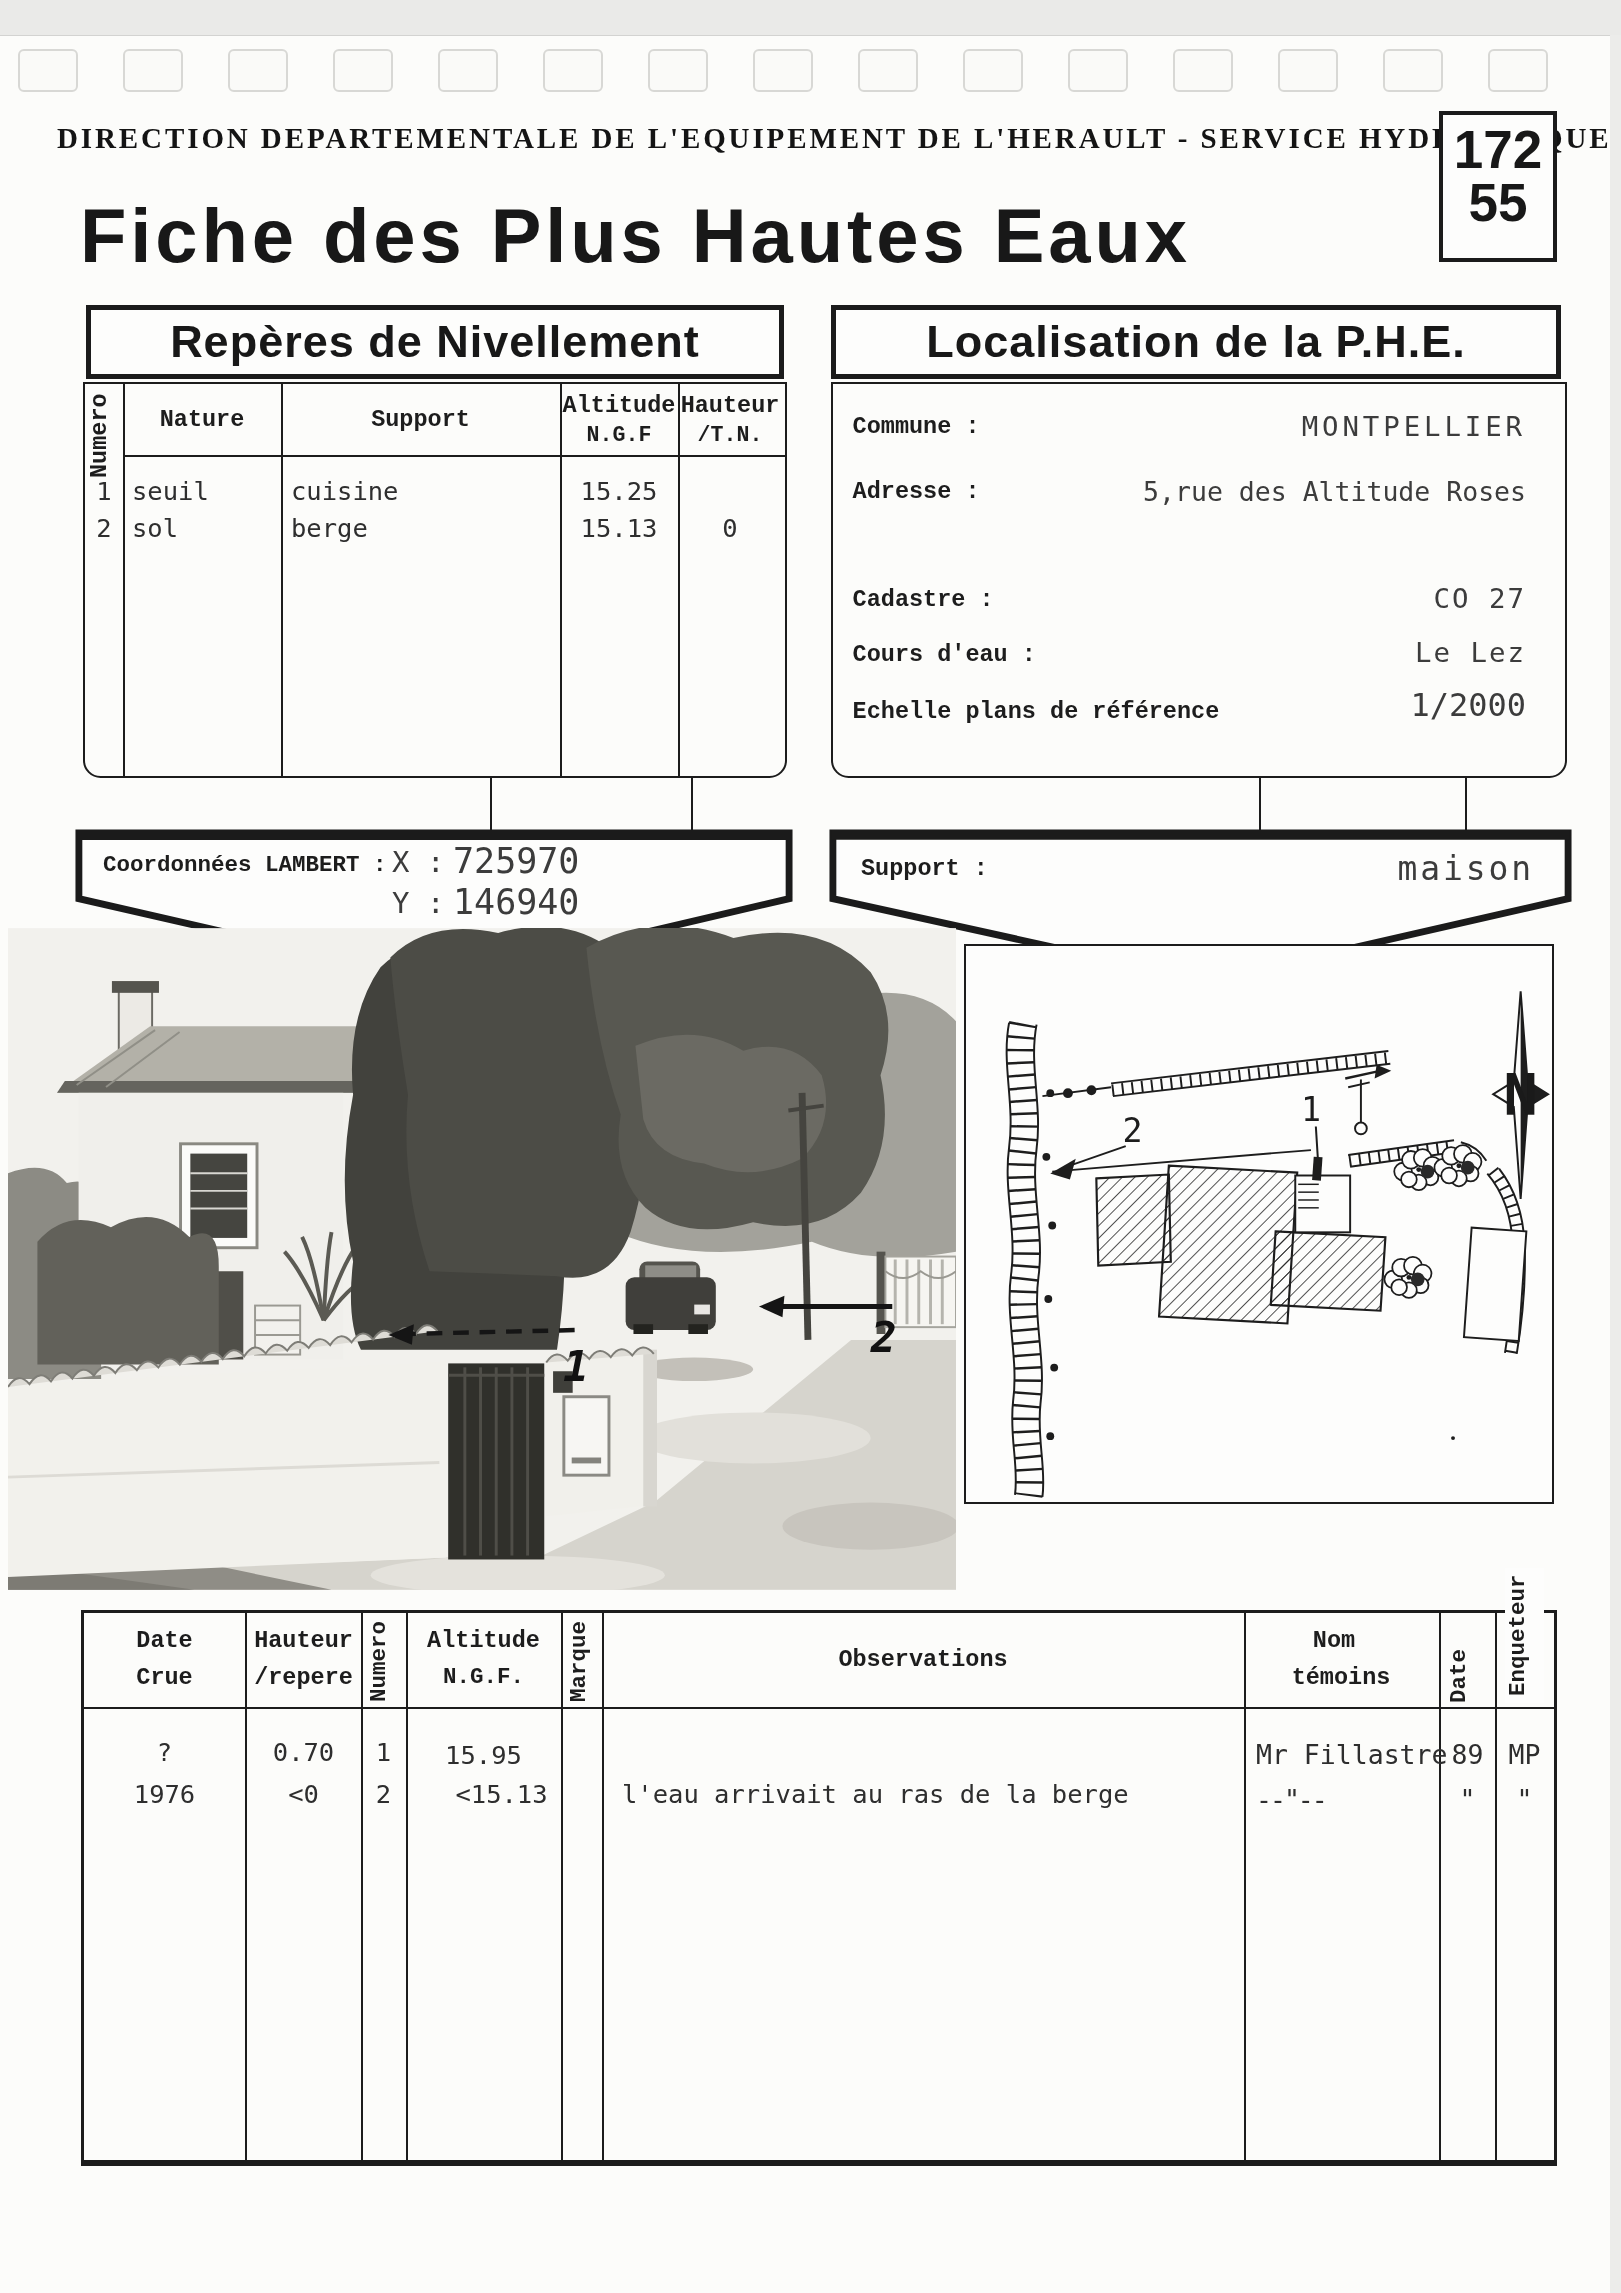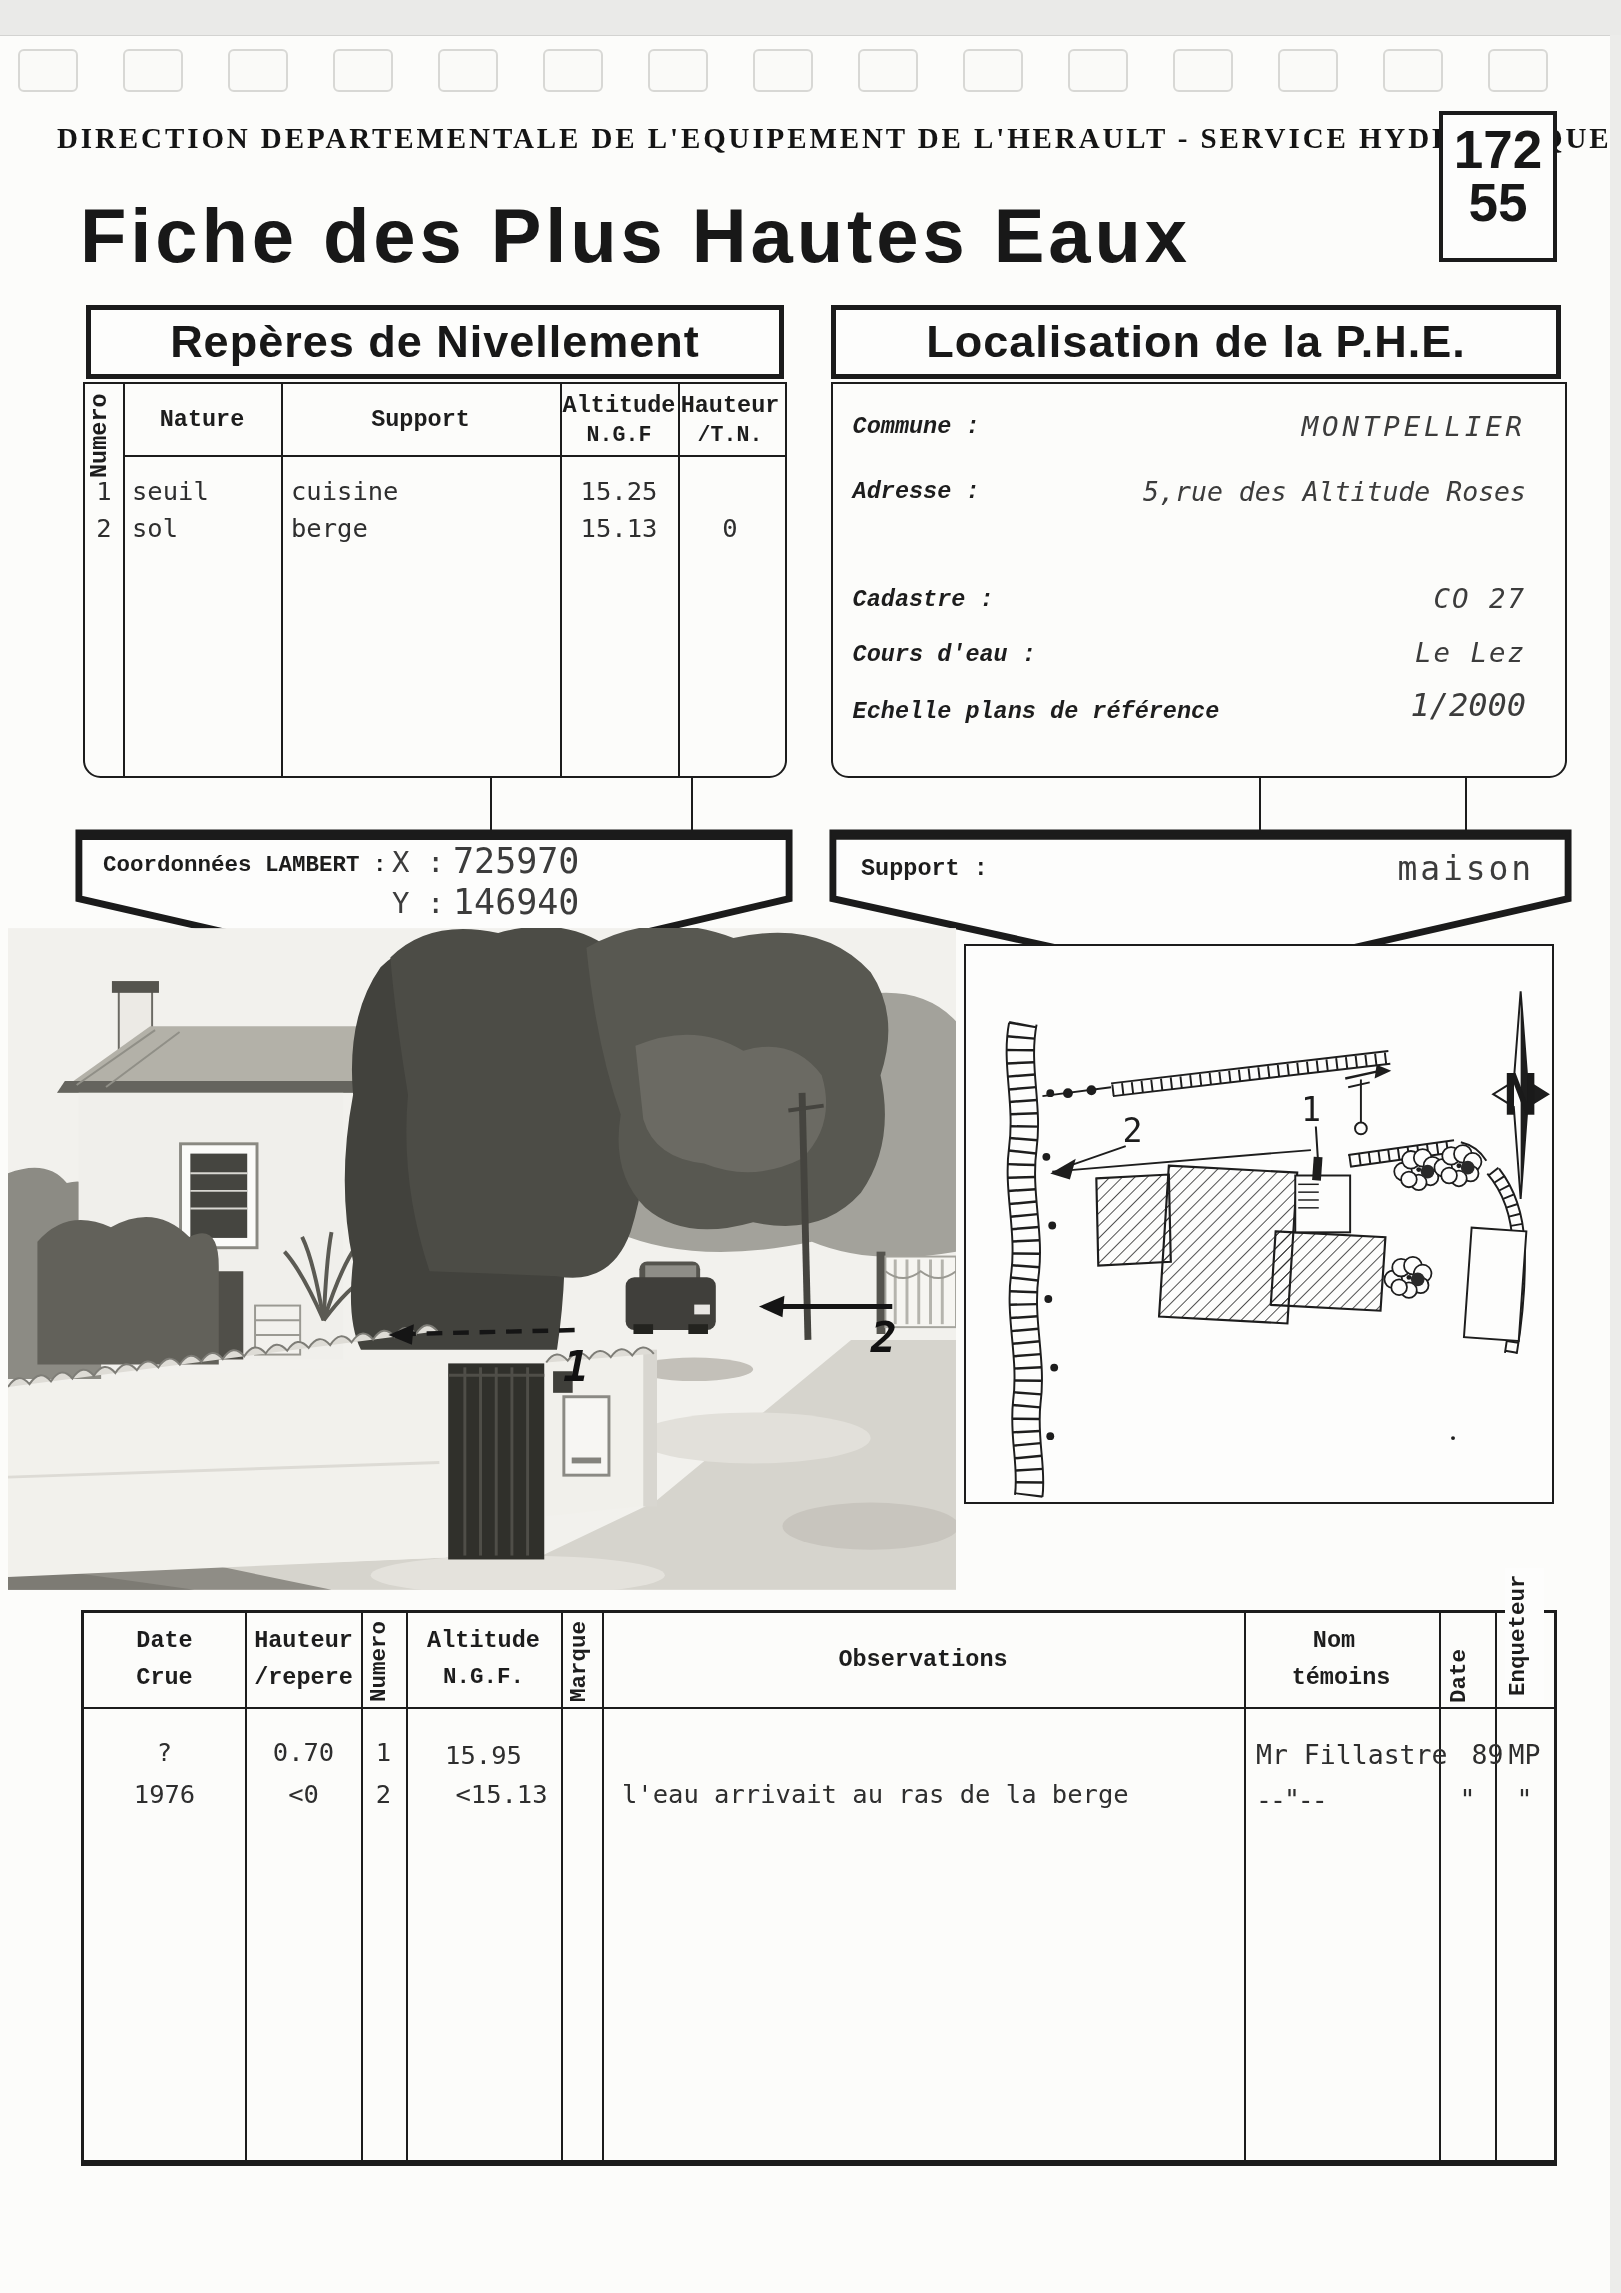--- a/index.html
+++ b/index.html
@@ -76,21 +76,21 @@
     <div class="abs f-data" style="left:206px;top:129px;font-size:25.5px;">berge</div>
     <div class="abs f-data center" style="left:475px;top:129px;width:118px;font-size:25.5px;">15.13</div>
     <div class="abs f-data center" style="left:593px;top:129px;width:104px;font-size:25.5px;">0</div>
   </div>
 
   <div class="abs thickbox" style="left:831px;top:305px;width:720px;height:64px;">
     <div class="f-head center" style="font-size:45px;margin-top:5.9px;letter-spacing:1px;">Localisation de la P.H.E.</div>
   </div>
 
   <div class="abs" style="left:831px;top:382px;width:732px;height:392px;border:2.9px solid #1c1c1c;
-       border-radius:0 0 17.6px 17.6px;font-style:italic;">
+       border-radius:0 0 17.6px 17.6px;">
     <div class="abs f-type nowrap" style="left:19.6px;top:29px;font-size:23.5px;">Commune :</div>
     <div class="abs f-plot nowrap" style="right:39px;top:27.4px;font-size:27.4px;letter-spacing:3.9px;">MONTPELLIER</div>
 
     <div class="abs f-type nowrap" style="left:19.6px;top:94px;font-size:23.5px;">Adresse :</div>
     <div class="abs f-plot nowrap" style="right:39px;top:92px;font-size:26.5px;">5,rue des Altitude Roses</div>
 
     <div class="abs f-type nowrap" style="left:19.6px;top:202px;font-size:23.5px;">Cadastre :</div>
     <div class="abs f-plot nowrap" style="right:39px;top:199px;font-size:27.4px;letter-spacing:2px;">CO 27</div>
 
     <div class="abs f-type nowrap" style="left:19.6px;top:257px;font-size:23.5px;">Cours d'eau :</div>
@@ -383,21 +383,21 @@
     <div class="abs f-type center" style="left:1160px;top:51px;width:194px;font-size:23.5px;">témoins</div>
     <div class="abs f-type vtext" style="left:1362px;top:33px;width:41px;height:59px;font-size:22.5px;">Date</div>
     <div class="abs f-type vtext" style="left:1421px;top:-45px;width:39px;height:135px;font-size:22.5px;background:#fdfdfc;">Enqueteur</div>
 
     <div class="abs f-data center" style="left:0;top:124px;width:161px;font-size:25.5px;">?</div>
     <div class="abs f-data center" style="left:161px;top:124px;width:117px;font-size:25.5px;">0.70</div>
     <div class="abs f-data center" style="left:277px;top:124px;width:45px;font-size:25.5px;">1</div>
     <div class="abs f-data center" style="left:322px;top:127px;width:155px;font-size:25.5px;">15.95</div>
     <div class="abs f-data center" style="left:477px;top:124px;width:41px;font-size:25.5px;"></div>
     <div class="abs f-data" style="left:1172px;top:126px;font-size:26.5px;">Mr Fillastre</div>
-    <div class="abs f-data center" style="left:1355px;top:126px;width:57px;font-size:26.5px;padding-left:20px;">89</div>
+    <div class="abs f-data center" style="left:1355px;top:126px;width:57px;font-size:26.5px;">89</div>
     <div class="abs f-data center" style="left:1411px;top:126px;width:59px;font-size:26.5px;">MP</div>
 
     <div class="abs f-data center" style="left:0;top:166px;width:161px;font-size:25.5px;">1976</div>
     <div class="abs f-data center" style="left:161px;top:166px;width:117px;font-size:25.5px;">&lt;0</div>
     <div class="abs f-data center" style="left:277px;top:166px;width:45px;font-size:25.5px;">2</div>
     <div class="abs f-data center" style="left:340px;top:166px;width:155px;font-size:25.5px;">&lt;15.13</div>
     <div class="abs f-data center" style="left:477px;top:166px;width:41px;font-size:25.5px;"></div>
     <div class="abs f-data" style="left:538px;top:166px;font-size:25.5px;">l'eau arrivait au ras de la berge</div>
     <div class="abs f-data" style="left:1172px;top:171px;font-size:26.5px;letter-spacing:-2px;">--"--</div>
     <div class="abs f-data center" style="left:1355px;top:171px;width:57px;font-size:26.5px;">"</div>

